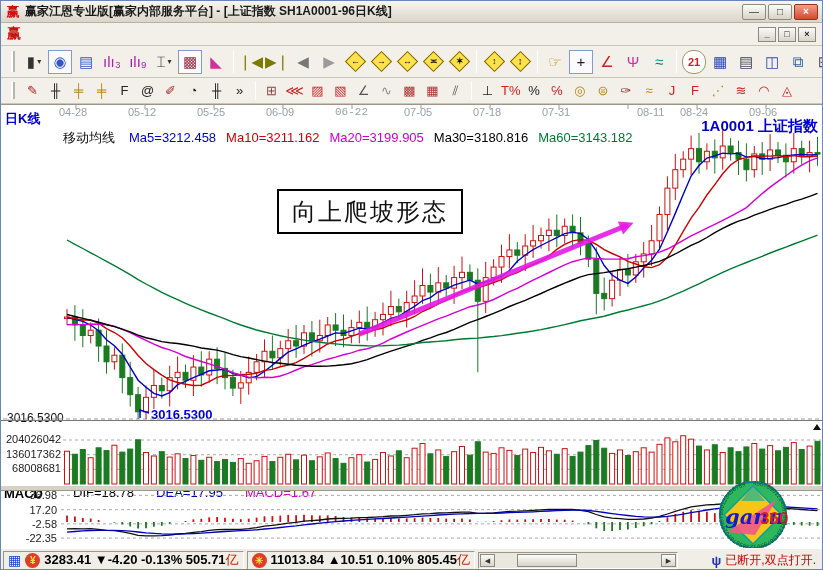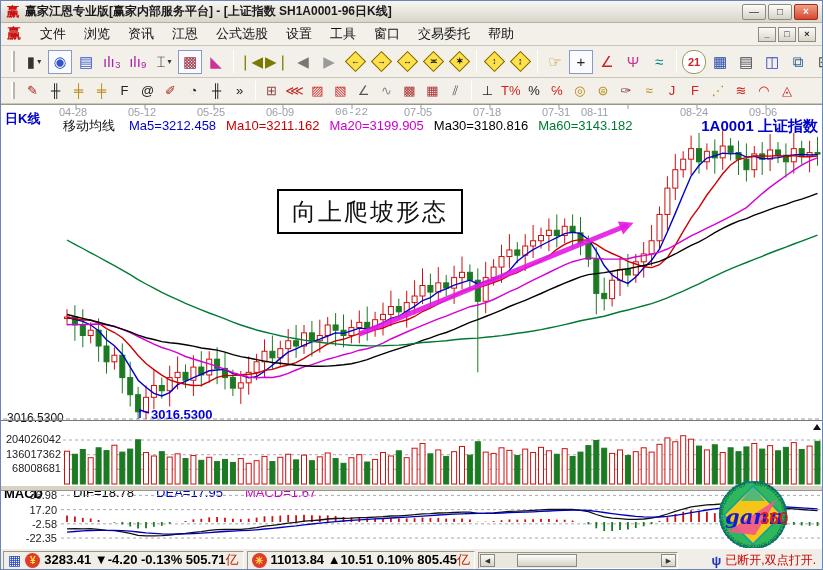--- a/index.html
+++ b/index.html
@@ -41,21 +41,21 @@
   .tbtn .dd{font-size:8px;color:#333;margin-left:2px;}
   .diamond-outer{width:15px;height:15px;background:#ffe14d;border:1px solid #7c6400;
     transform:rotate(45deg);display:flex;align-items:center;justify-content:center;}
   .diamond-inner{transform:rotate(-45deg);font-size:9px;color:#111;font-weight:bold;line-height:1;}
   
   .chart{position:absolute;left:0;top:103px;width:823px;height:544px;background:#fff;
     border-top:1px solid #9a968a;}
   .chart svg{position:absolute;left:0;}
   .date-label{position:absolute;top:1px;font-size:11px;color:#9aa0a8;}
   .kline-type{position:absolute;left:4px;top:5px;font-size:13px;font-weight:bold;color:#0000cc;}
-  .ma-row{position:absolute;left:62px;top:12px;font-size:13px;white-space:nowrap;}
+  .ma-row{position:absolute;left:62px;top:24px;font-size:13px;white-space:nowrap;}
   .ma-row .ma-title{color:#111;margin-right:14px;}
   .ma-row span{margin-right:10px;}
   .symbol-label{position:absolute;right:6px;top:12px;font-size:15px;font-weight:bold;color:#0000cc;}
   .annotation-box{position:absolute;left:276px;top:84px;width:186px;height:45px;background:#fff;
     border:2px solid #000;display:flex;align-items:center;justify-content:center;
     font-size:24px;color:#111;letter-spacing:2px;}
   .price-mark{position:absolute;left:4px;top:306px;font-size:12px;color:#111;background:#fff;padding:0 2px;}
   .price-mark-blue{position:absolute;left:150px;top:302px;font-size:13px;font-weight:bold;color:#0000dd;background:transparent;}
   .vol-label{position:absolute;left:0;width:60px;text-align:right;font-size:11px;color:#222;}
   .macd-label{position:absolute;left:3px;top:381px;font-size:13px;font-weight:bold;color:#000000;}
@@ -94,32 +94,20 @@
     <div class="title-text">赢家江恩专业版[赢家内部服务平台] - [上证指数  SH1A0001-96日K线]</div>
     <div class="winbtns">
       <div class="winbtn">—</div>
       <div class="winbtn">□</div>
       <div class="winbtn close">×</div>
     </div>
   </div>
 
   <div class="menubar">
     <div class="menu-appicon">赢</div>
-    <div id="menu-items" style="display:flex">
-        <div class="menu-item">文件</div>
-        <div class="menu-item">浏览</div>
-        <div class="menu-item">资讯</div>
-        <div class="menu-item">江恩</div>
-        <div class="menu-item">公式选股</div>
-        <div class="menu-item">设置</div>
-        <div class="menu-item">工具</div>
-        <div class="menu-item">窗口</div>
-        <div class="menu-item">交易委托</div>
-        <div class="menu-item">帮助</div>
-      </div>
     <div class="mdibtns">
       <div class="mdibtn">_</div>
       <div class="mdibtn">□</div>
       <div class="mdibtn">×</div>
     </div>
   </div>
 
   <div class="toolbar tb1" id="toolbar1">
       <div class="grip"></div>
       <div class="tbtn" style="color: rgb(51, 51, 51);">▮<span class="dd">▾</span></div>
@@ -237,21 +225,21 @@
     <div class="macd-readouts" id="macd-readouts"><span style="color: rgb(0, 0, 0);">DIF=18.78</span><span style="color: rgb(0, 0, 187);">DEA=17.95</span><span style="color: rgb(204, 0, 204);">MACD=1.67</span></div>
     <div class="pane-sep" style="top:380px"></div>
   <div class="date-label" style="left: 58px;">04-28</div>
       <div class="date-label" style="left: 127px;">05-12</div>
       <div class="date-label" style="left: 196px;">05-25</div>
       <div class="date-label" style="left: 265px;">06-09</div>
       <div class="date-label" style="left: 334px; font-family: Liberation Mono, monospace;">06-22</div>
       <div class="date-label" style="left: 403px;">07-05</div>
       <div class="date-label" style="left: 472px;">07-18</div>
       <div class="date-label" style="left: 541px;">07-31</div>
-      <div class="date-label" style="left: 580px;">08-11</div>
+      <div class="date-label" style="left: 636px;">08-11</div>
       <div class="date-label" style="left: 679px;">08-24</div>
       <div class="date-label" style="left: 748px;">09-06</div>
       <svg width="823" height="315" style="top:0px">
         <line x1="75" y1="0" x2="75" y2="4" stroke="#999"></line>
         <line x1="144" y1="0" x2="144" y2="4" stroke="#999"></line>
         <line x1="213" y1="0" x2="213" y2="4" stroke="#999"></line>
         <line x1="282" y1="0" x2="282" y2="4" stroke="#999"></line>
         <line x1="351" y1="0" x2="351" y2="4" stroke="#999"></line>
         <line x1="420" y1="0" x2="420" y2="4" stroke="#999"></line>
         <line x1="489" y1="0" x2="489" y2="4" stroke="#999"></line>

